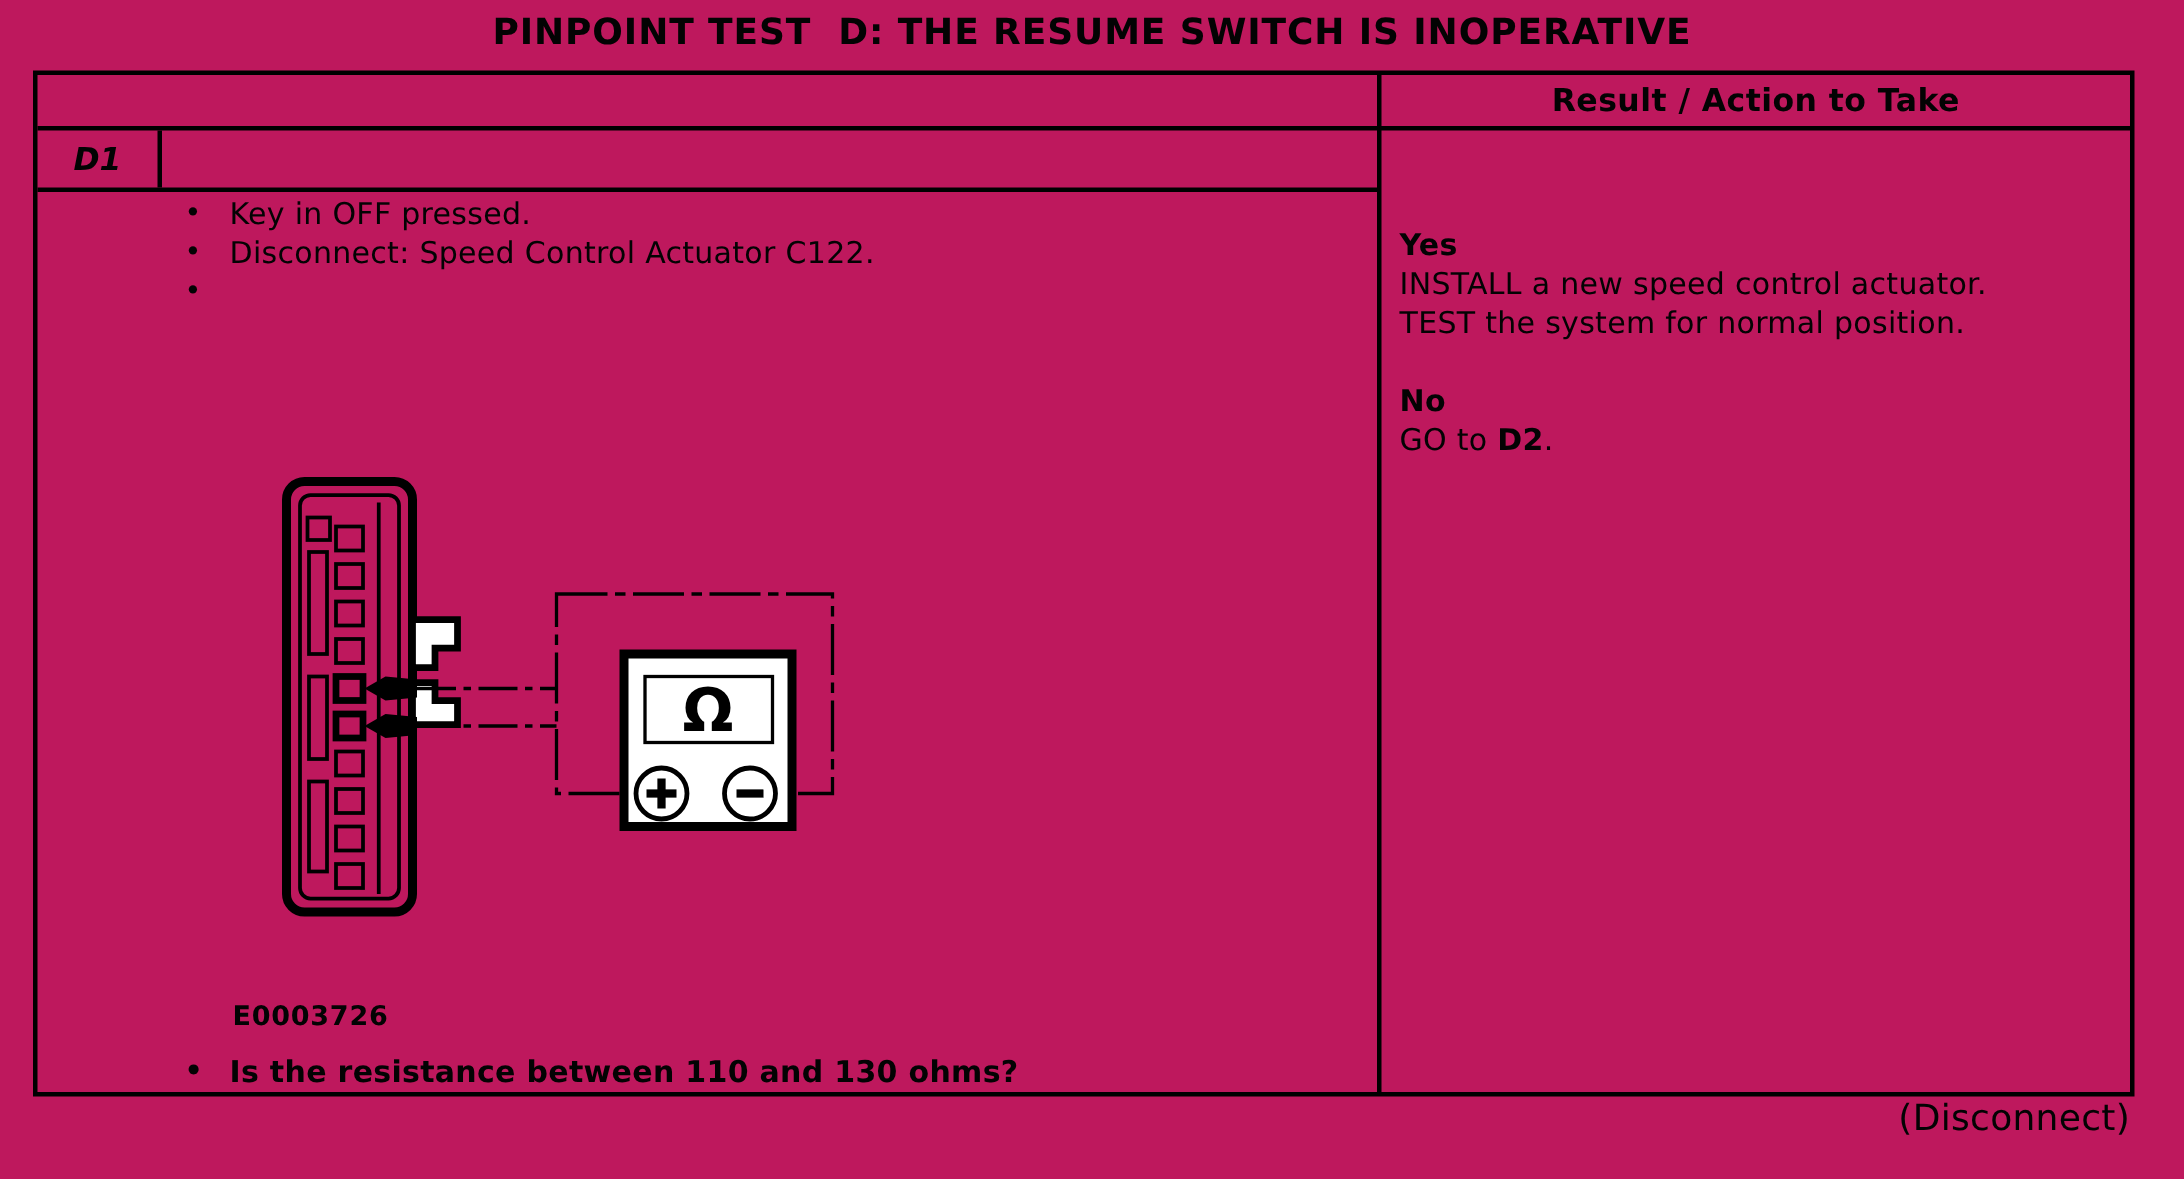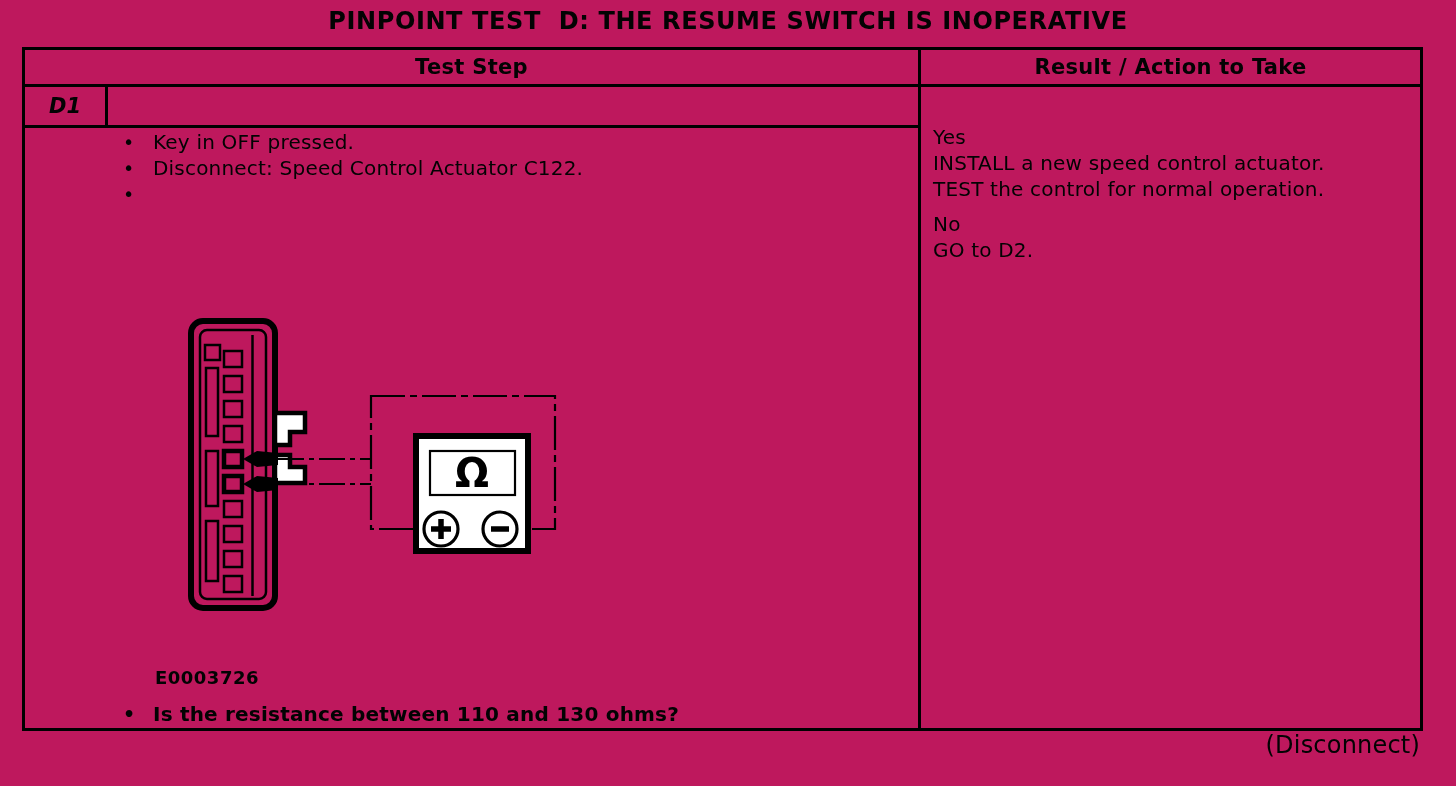--- a/index.html
+++ b/index.html
@@ -29,40 +29,39 @@
   .d1-label{position:absolute;left:96px;top:0;height:100%;display:flex;align-items:center;
     font-size:21px;font-weight:bold;letter-spacing:0.3px;}
   .steps{left:98px;top:79px;width:795px;}
   .step-row{display:flex;align-items:flex-start;margin:0;}
   .bullet{width:30px;flex:0 0 30px;font-size:19px;line-height:26px;}
   .step-text{font-size:20px;line-height:26px;letter-spacing:0.2px;white-space:pre-wrap;}
   .fig-label{left:130px;top:597px;font-size:18px;font-weight:bold;letter-spacing:0.5px;margin-top:20px;}
   .question{left:98px;top:651px;width:795px;}
   .question .step-text{font-weight:bold;}
   .results{left:908px;top:74px;width:485px;font-size:20px;line-height:26px;letter-spacing:0.2px;}
-  .answer{font-weight:normal;}
+  .answer{font-weight:bold;margin-top:26px;}
   .result-block{margin-bottom:9px;}
   .continued{top:731px;right:36px;font-size:24px;letter-spacing:0.2px;}
   .diagram{left:163px;top:263px;width:380px;height:305px;}
   svg{display:block;}
   svg text{font-family:"DejaVu Sans","Liberation Sans",sans-serif;}
 </style>
 </head>
 <body>
 
 <div class="page">
 
   <div class="abs title">PINPOINT TEST  D: THE RESUME SWITCH IS INOPERATIVE</div>
 
   <div class="abs ptable">
 
     <div class="abs col-divider"></div>
 
     <div class="abs header-row">
-      <div class="hcell left">Test Step</div>
       <div class="hcell right">Result / Action to Take</div>
     </div>
 
     <div class="abs d1-band">
       <div class="d1-cell">D1</div>
     </div>
 
     <div class="abs steps">
       <div class="step-row">
         <span class="bullet">•</span>
@@ -139,21 +138,21 @@
       <div class="step-row">
         <span class="bullet" style="font-weight:bold;">•</span>
         <span class="step-text">Is the resistance between 110 and 130 ohms?</span>
       </div>
     </div>
 
     <div class="abs results">
       <div class="result-block">
         <div class="answer">Yes</div>
         <div>INSTALL a new speed control actuator.</div>
-        <div>TEST the control for normal operation.</div>
+        <div>TEST the system for normal position.</div>
       </div>
       <div class="result-block">
         <div class="answer">No</div>
         <div><span>GO to </span><span class="answer">D2</span><span>.</span></div>
       </div>
     </div>
 
   </div>
 
   <div class="abs continued">(Disconnect)</div>

